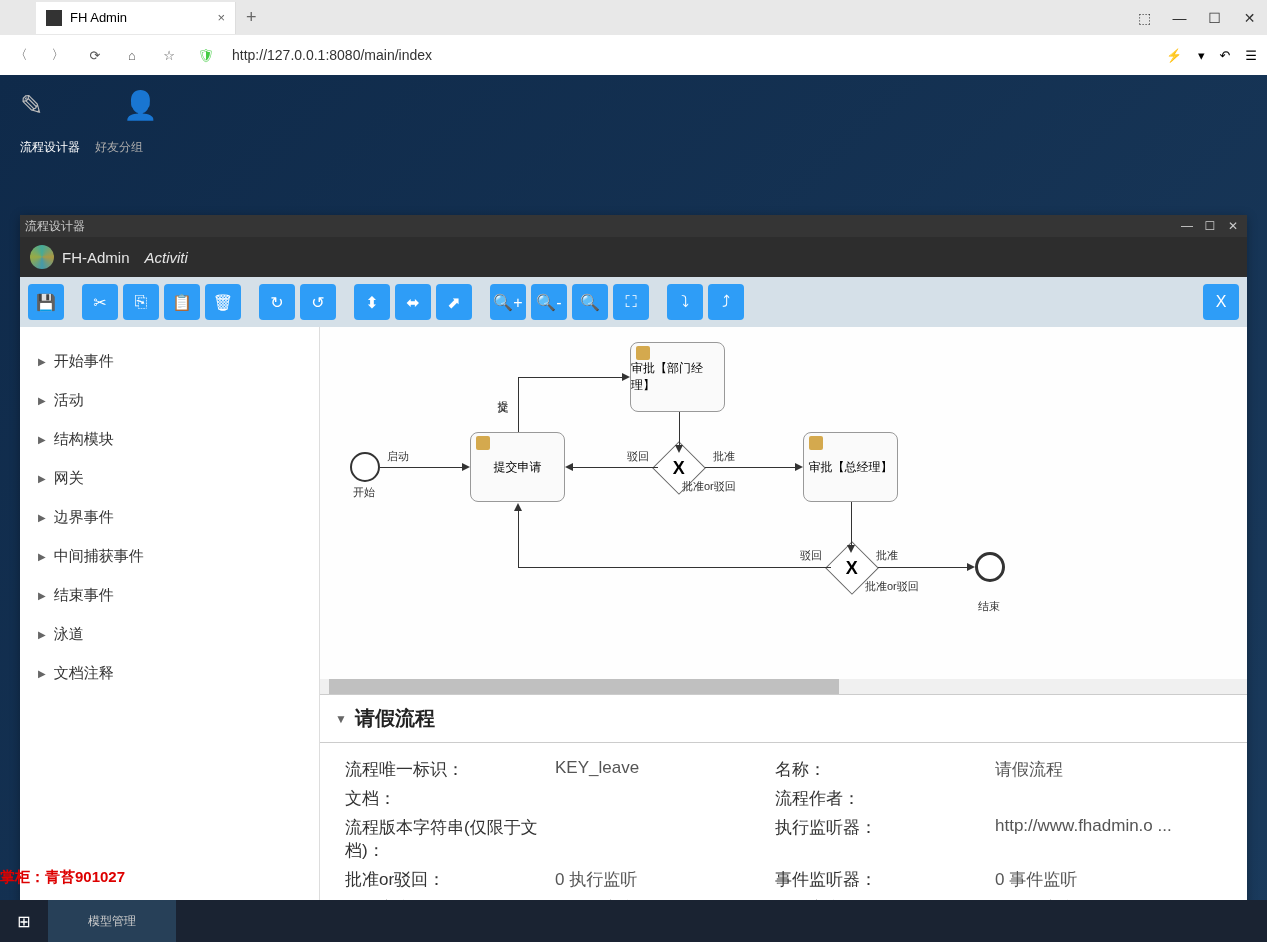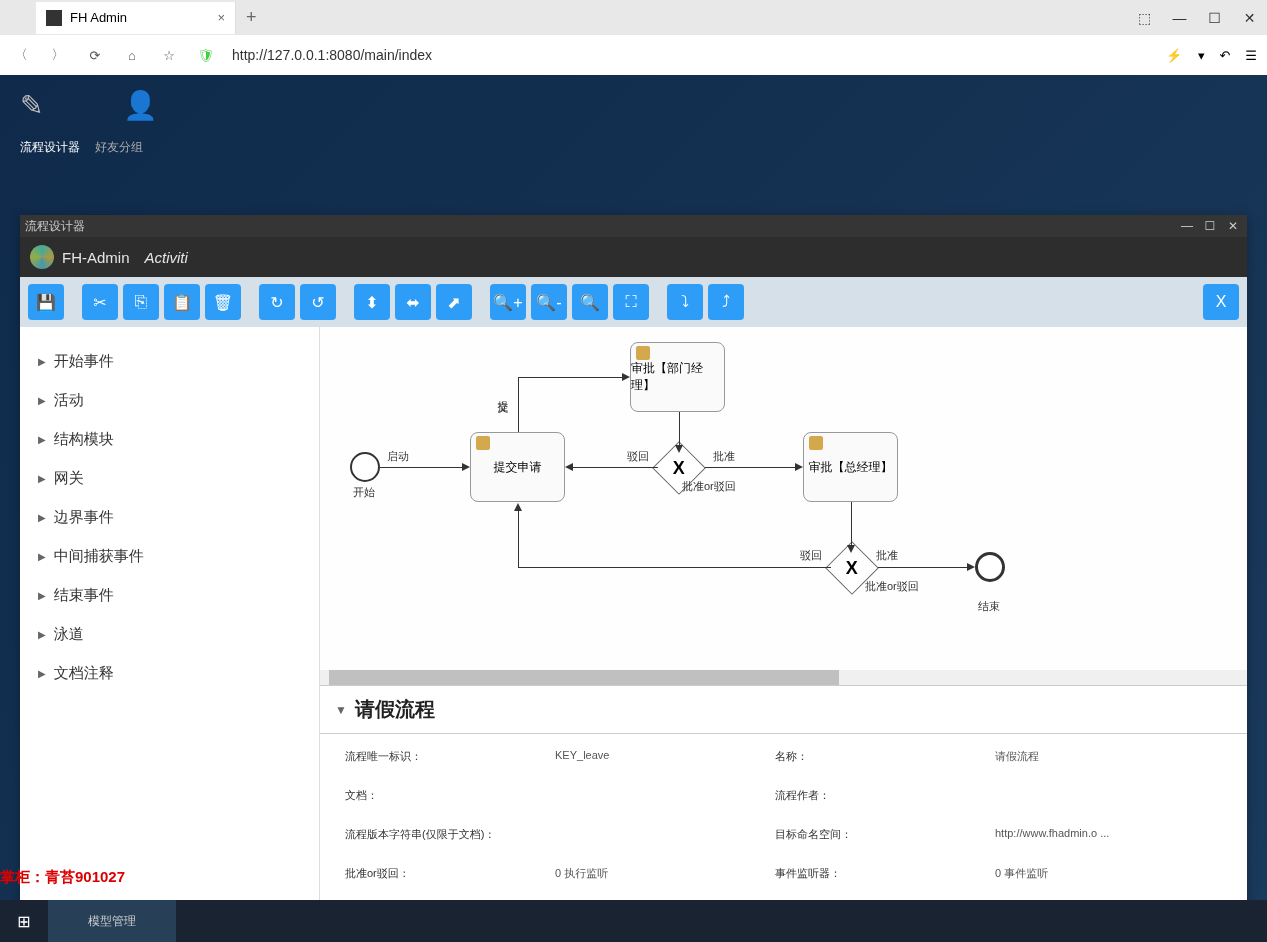--- a/index.html
+++ b/index.html
@@ -74,21 +74,21 @@
 .arrowhead-r { border-left: 8px solid #333; border-top: 4px solid transparent; border-bottom: 4px solid transparent; }
 .arrowhead-l { border-right: 8px solid #333; border-top: 4px solid transparent; border-bottom: 4px solid transparent; }
 .arrowhead-u { border-bottom: 8px solid #333; border-left: 4px solid transparent; border-right: 4px solid transparent; }
 .arrowhead-d { border-top: 8px solid #333; border-left: 4px solid transparent; border-right: 4px solid transparent; }
 
 
 .props-panel { border-top: 1px solid #ccc; background: #fff; }
 .props-header { display: flex; align-items: center; gap: 8px; padding: 10px 15px; border-bottom: 1px solid #ccc; }
 .props-chevron { color: #666; font-size: 12px; }
 .props-title { font-size: 20px; font-weight: bold; color: #222; }
-.props-body { display: grid; grid-template-columns: 210px 220px 220px 1fr; padding: 15px 25px; row-gap: 24px; font-size: 11px; color: #444; }
+.props-body { display: grid; grid-template-columns: 210px 220px 220px 1fr; padding: 15px 25px; row-gap: 6px; font-size: 17px; color: #444; }
 .prop-label { color: #333; }
 .prop-value { color: #555; }
 
 
 .watermark { position: absolute; left: 0; bottom: 55px; color: #d00; font-size: 15px; font-weight: bold; }
 
 
 .taskbar { position: absolute; bottom: 0; left: 0; right: 0; height: 42px; background: #1a2332; display: flex; align-items: center; color: #ccc; }
 .start-btn { width: 48px; height: 42px; display: flex; align-items: center; justify-content: center; color: #fff; font-size: 16px; }
 .task-item { padding: 0 40px; height: 42px; display: flex; align-items: center; background: #274058; font-size: 12px; }
@@ -305,21 +305,21 @@
             <span class="prop-label">名称：</span>
             <span class="prop-value">请假流程</span>
 
             <span class="prop-label">文档：</span>
             <span class="prop-value"></span>
             <span class="prop-label">流程作者：</span>
             <span class="prop-value"></span>
 
             <span class="prop-label">流程版本字符串(仅限于文档)：</span>
             <span class="prop-value"></span>
-            <span class="prop-label">目标命名空间：</span>
+            <span class="prop-label">执行监听器：</span>
             <span class="prop-value">http://www.fhadmin.o ...</span>
 
             <span class="prop-label">批准or驳回：</span>
             <span class="prop-value">0 执行监听</span>
             <span class="prop-label">事件监听器：</span>
             <span class="prop-value">0 事件监听</span>
 
             <span class="prop-label">信号定义：</span>
             <span class="prop-value">0 信号定义</span>
             <span class="prop-label">消息定义：</span>

